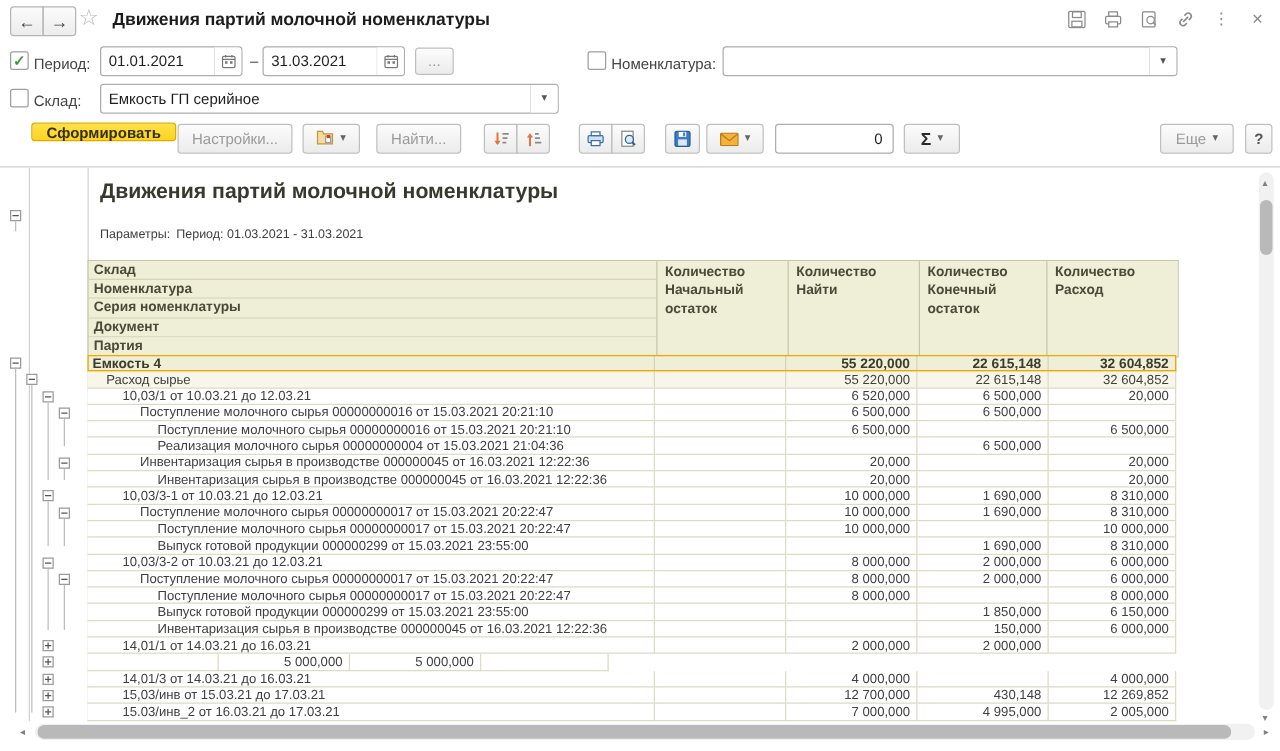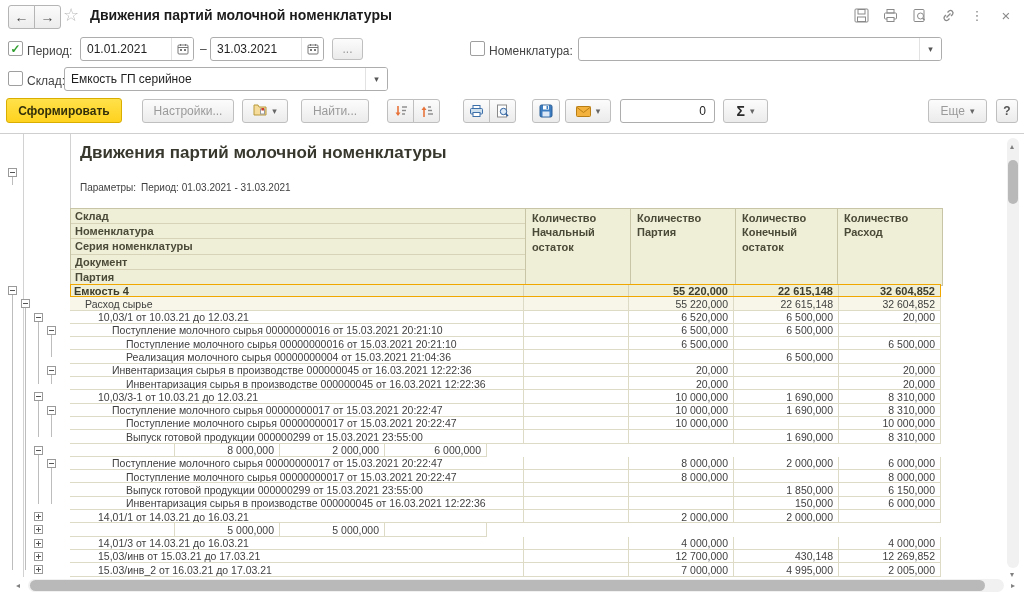--- a/index.html
+++ b/index.html
@@ -166,28 +166,28 @@
 <div class="flabel" style="left:489px;top:44px">Номенклатура:</div>
 <div class="field" style="left:578px;top:37px;width:364px">
   <span class="fval"></span>
   <span class="fbtn ddbtn">
       <span class="caret">▾</span>
     </span>
 </div>
 
 <div class="cb" style="left:8px;top:71px"></div>
 <div class="flabel" style="left:27px;top:74px">Склад:</div>
-<div class="field" style="left:64px;top:67px;width:324px">
+<div class="field" style="left:80px;top:67px;width:367px">
   <span class="fval">Емкость ГП серийное</span>
   <span class="fbtn ddbtn">
       <span class="caret">▾</span>
     </span>
 </div>
 
-<div class="btn btn-generate" style="left:6px;top:98px;width:116px;height:25px">
+<div class="btn btn-generate" style="left:25px;top:98px;width:116px;height:15px">
     <span>Сформировать</span>
   </div>
 <div class="btn" style="left:142px;top:99px;width:92px">
     <span>Настройки...</span>
   </div>
 <div class="btn" style="left:242px;top:99px;width:46px">
   <span>
     <svg width="14" height="13" viewBox="0 0 14 13">
         <path d="M1 2 L5 2 L6 4 L13 4 L13 12 L1 12 Z" fill="#f5dc9a" stroke="#b99a3c"></path>
         <rect x="7.5" y="6" width="4" height="5" fill="#fdfdfd" stroke="#9a9a9a"></rect>
@@ -282,21 +282,21 @@
   <div class="rhead">
     <div class="hdims">
         <div class="hdim">Склад</div>
         <div class="hdim">Номенклатура</div>
         <div class="hdim">Серия номенклатуры</div>
         <div class="hdim">Документ</div>
         <div class="hdim">Партия</div>
       </div>
 
   <div class="hmeas" style="width: 105px;">Количество Начальный остаток</div>
-      <div class="hmeas" style="width: 105px;">Количество Партия</div>
+      <div class="hmeas" style="width: 105px;">Количество Найти</div>
       <div class="hmeas" style="width: 102px;">Количество Конечный остаток</div>
       <div class="hmeas" style="width: 105px;">Количество Расход</div>
     </div>
 
   <div class="rows">
       <div class="trow lvl1 selected">
         <div class="tcell tlabel ind1">Емкость 4</div>
         <div class="tcell tnum" style="width: 105px;"></div>
         <div class="tcell tnum" style="width: 105px;">55 220,000</div>
         <div class="tcell tnum" style="width: 105px;">22 615,148</div>
@@ -373,20 +373,21 @@
         <div class="tcell tnum" style="width: 102px;">10 000,000</div>
       </div>
       <div class="trow lvl5">
         <div class="tcell tlabel ind5">Выпуск готовой продукции 000000299 от 15.03.2021 23:55:00</div>
         <div class="tcell tnum" style="width: 105px;"></div>
         <div class="tcell tnum" style="width: 105px;"></div>
         <div class="tcell tnum" style="width: 105px;">1 690,000</div>
         <div class="tcell tnum" style="width: 102px;">8 310,000</div>
       </div>
       <div class="trow lvl3">
+        <div class="tcell tlabel ind3">10,03/3-2 от 10.03.21 до 12.03.21</div>
         <div class="tcell tnum" style="width: 105px;"></div>
         <div class="tcell tnum" style="width: 105px;">8 000,000</div>
         <div class="tcell tnum" style="width: 105px;">2 000,000</div>
         <div class="tcell tnum" style="width: 102px;">6 000,000</div>
       </div>
       <div class="trow lvl4">
         <div class="tcell tlabel ind4">Поступление молочного сырья 00000000017 от 15.03.2021 20:22:47</div>
         <div class="tcell tnum" style="width: 105px;"></div>
         <div class="tcell tnum" style="width: 105px;">8 000,000</div>
         <div class="tcell tnum" style="width: 105px;">2 000,000</div>

